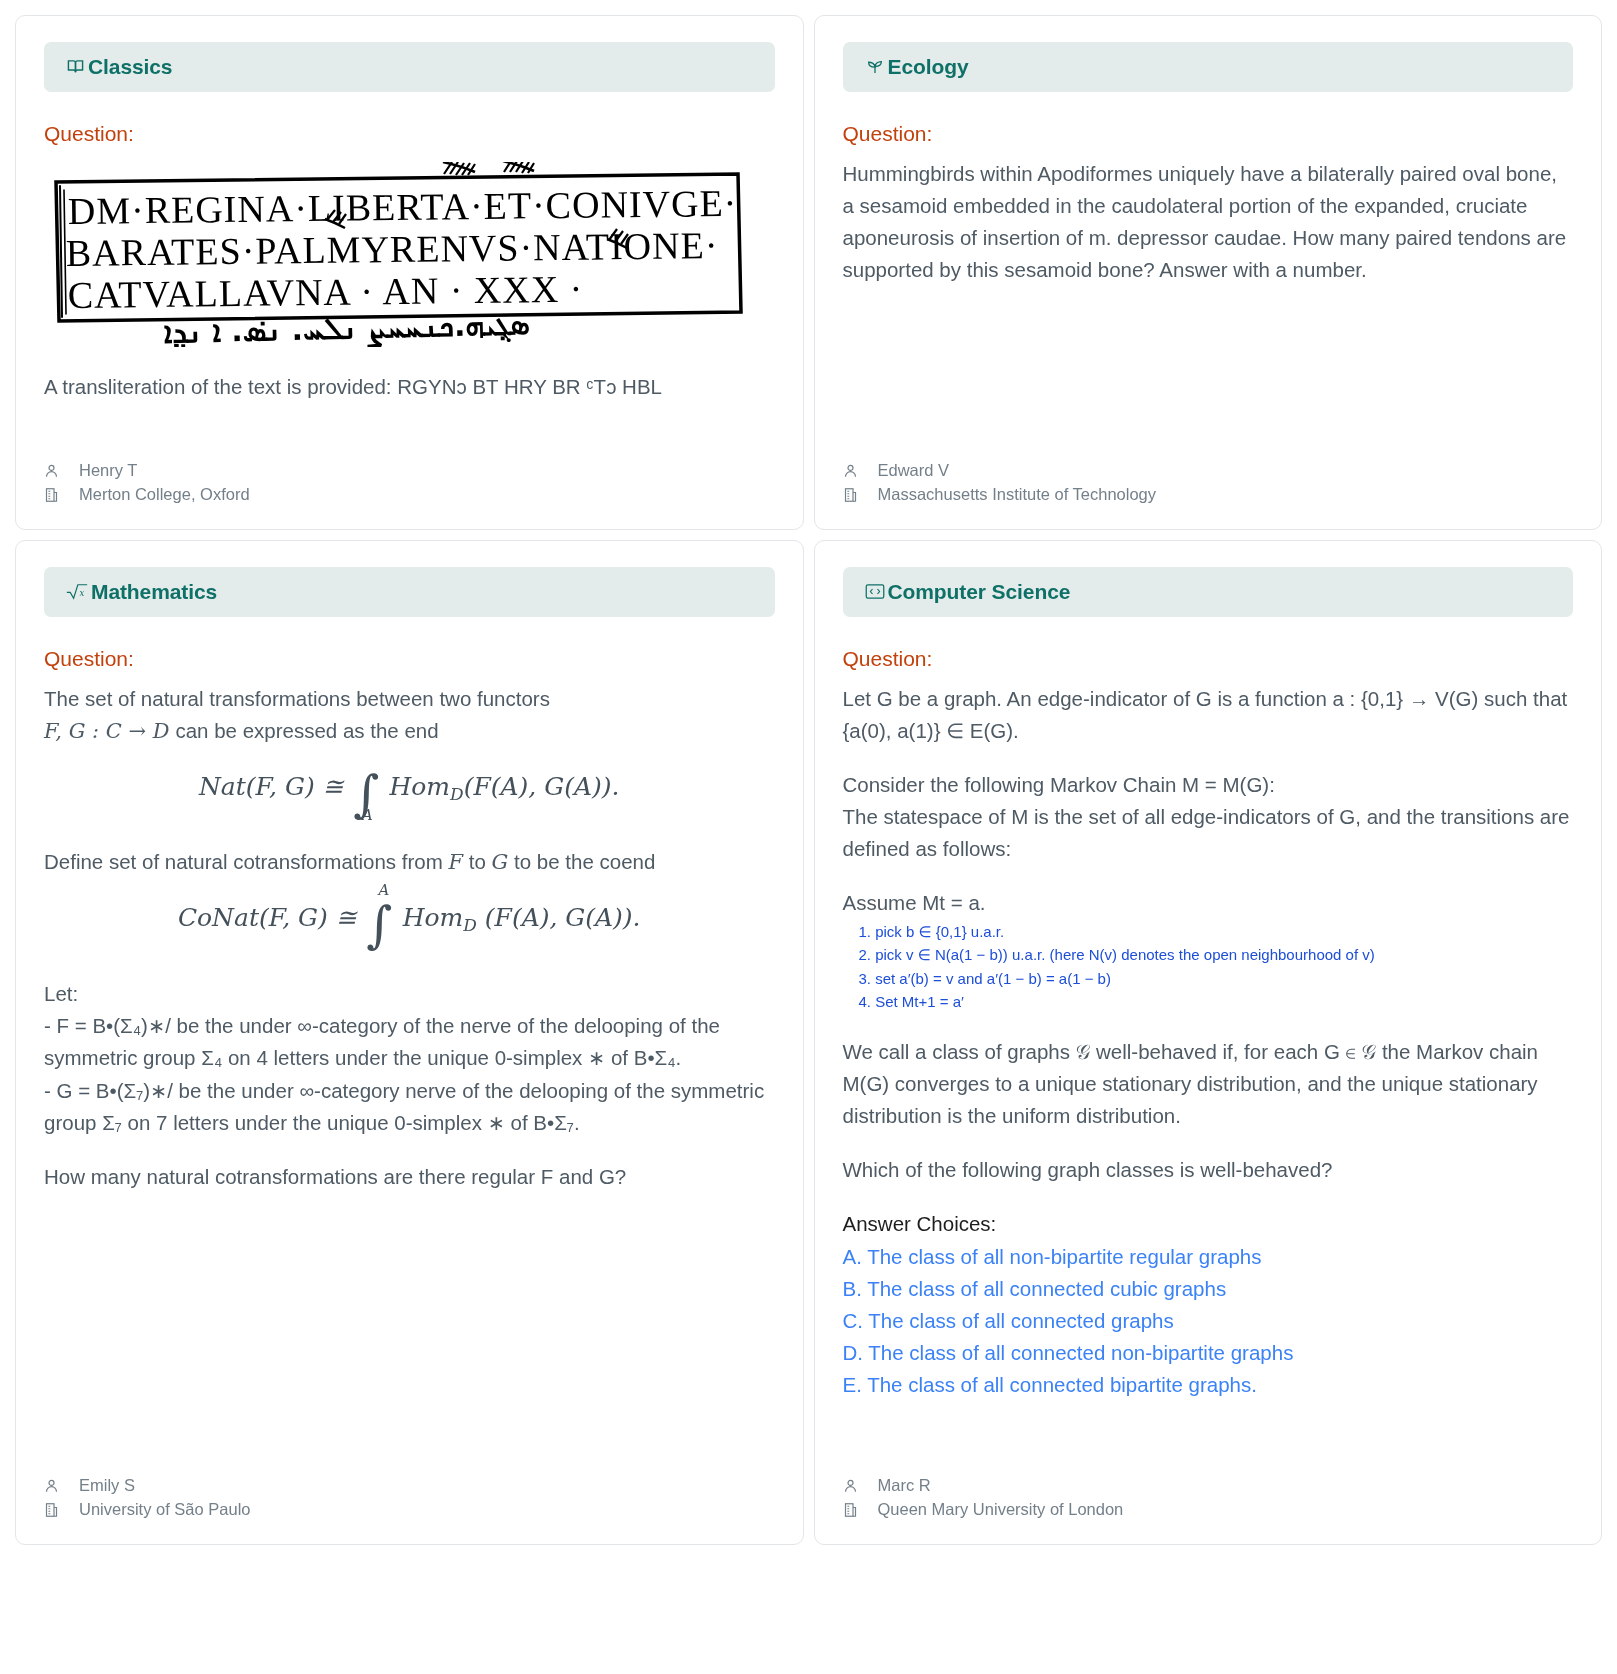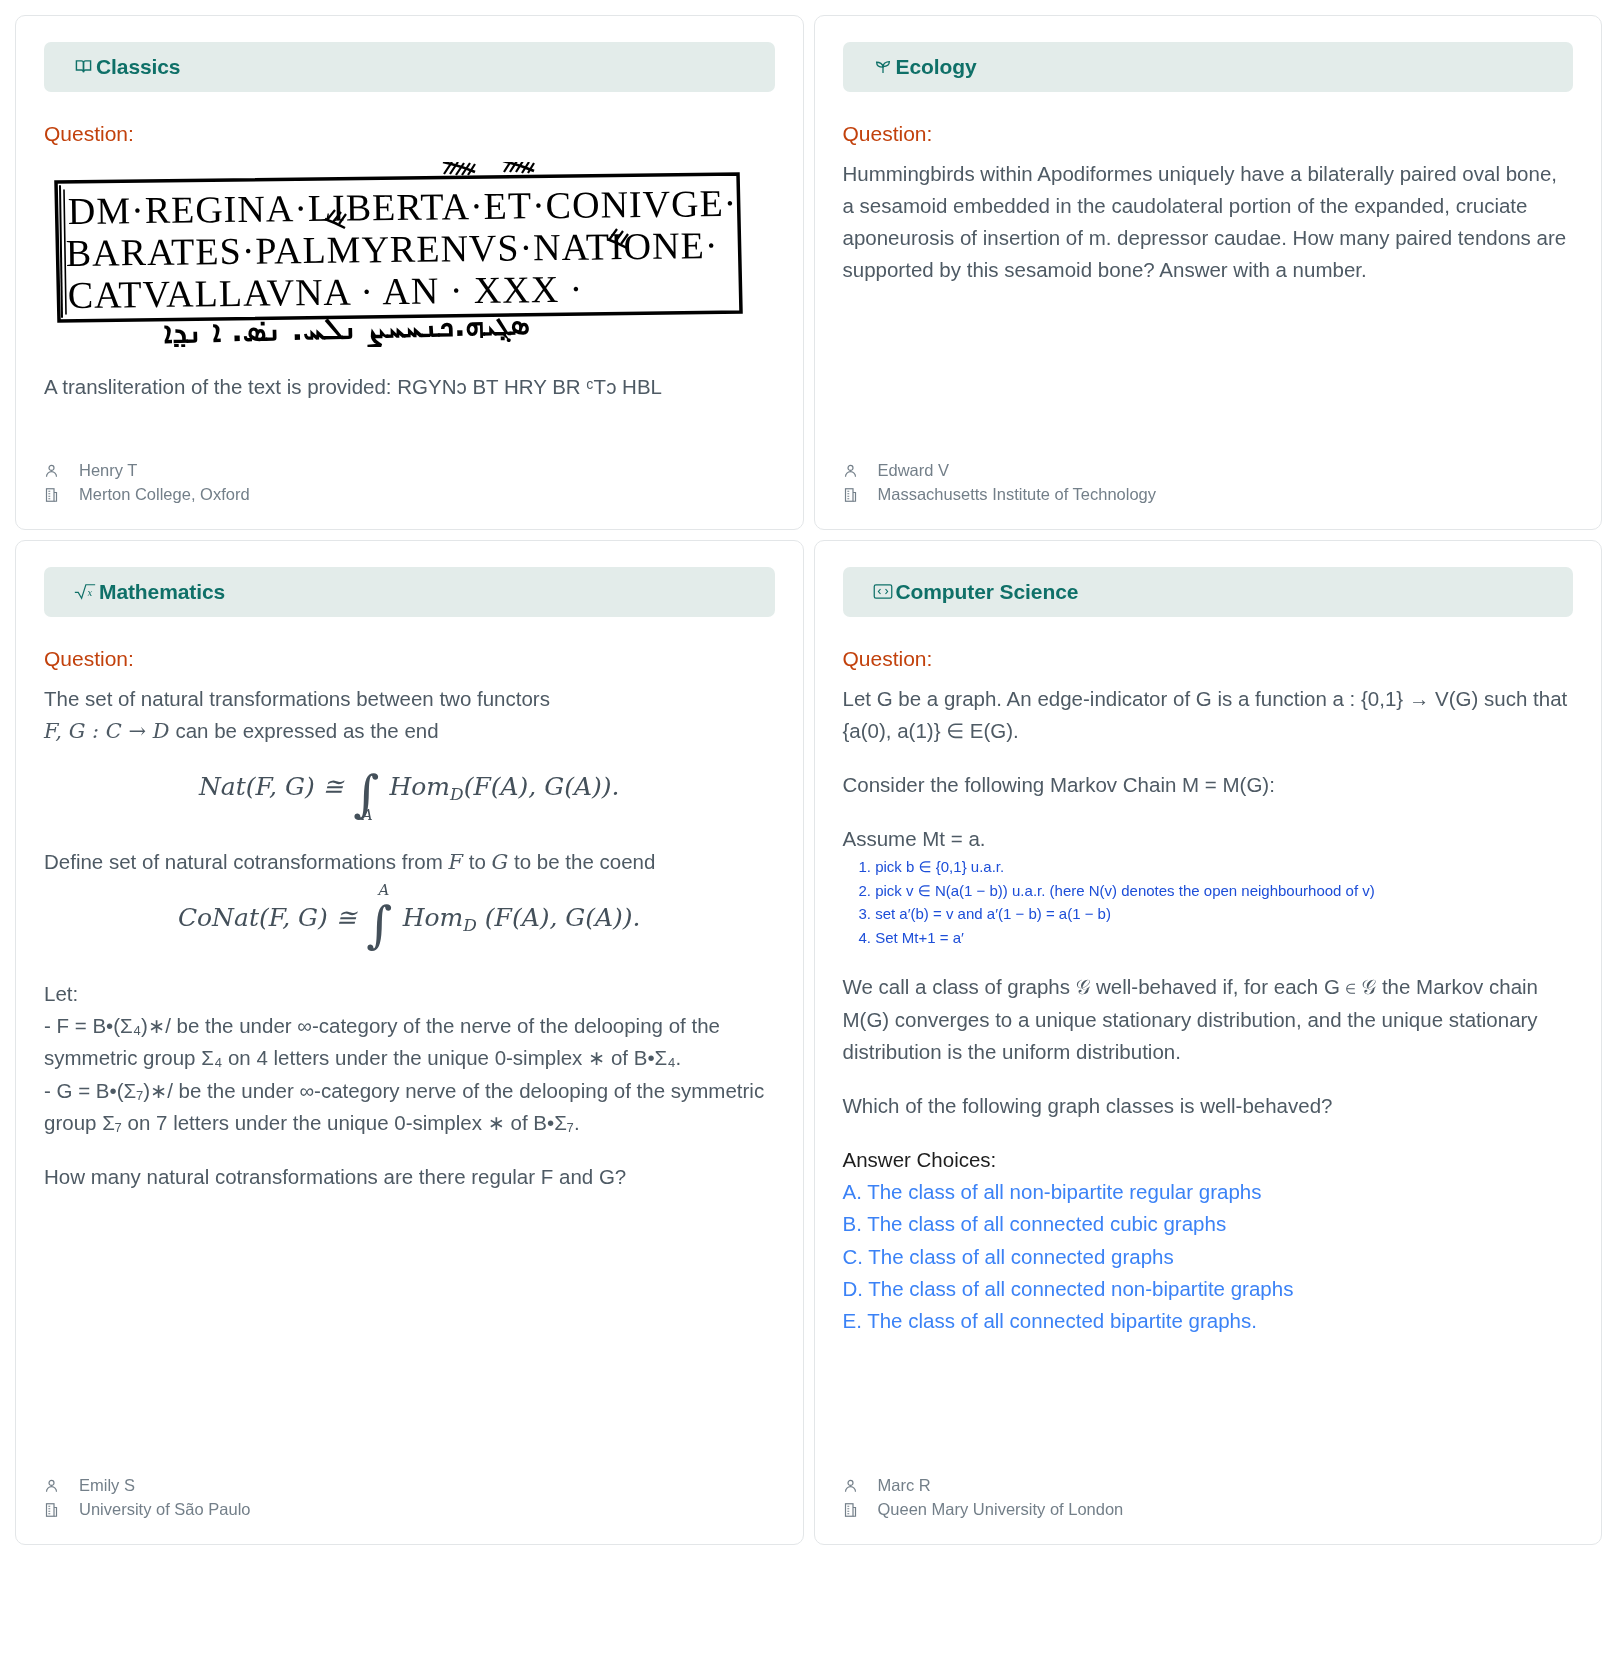--- a/index.html
+++ b/index.html
@@ -26,21 +26,21 @@
     padding: 26px 28px 22px 28px;
     display: flex;
     flex-direction: column;
   }
   .card-top    { min-height: 515px; }
   .card-bottom { min-height: 1005px; }
 
   .subject-header {
     background: #e3ecea;
     border-radius: 7px;
-    padding: 13px 30px;
+    padding: 13px 22px;
     margin-bottom: 26px;
   }
   .subject-title {
     color: #0f7068;
     font-weight: bold;
     font-size: 21px;
     letter-spacing: -0.1px;
     display: inline;
   }
   .subject-icon {
@@ -347,20 +347,21 @@
     </div>
 
     <div class="q-label">Question:</div>
 
     <div class="body-text">Let G be a graph. An edge-indicator of G is a function a : {0,1} → V(G) such that {a(0), a(1)} ∈ E(G).</div>
 
     <div class="gap"></div>
 
     <div class="body-text">
       <p>Consider the following Markov Chain M = M(G):</p>
+      <p>The statespace of M is the set of all edge-indicators of G, and the transitions are defined as follows:</p>
     </div>
 
     <div class="gap"></div>
 
     <div class="body-text">
       <p>Assume Mt = a.</p>
       <ol class="steps">
         <li>1. pick b ∈ {0,1} u.a.r.</li>
         <li>2. pick v ∈ N(a(1 − b)) u.a.r. (here N(v) denotes the open neighbourhood of v)</li>
         <li>3. set a′(b) = v and a′(1 − b) = a(1 − b)</li>

